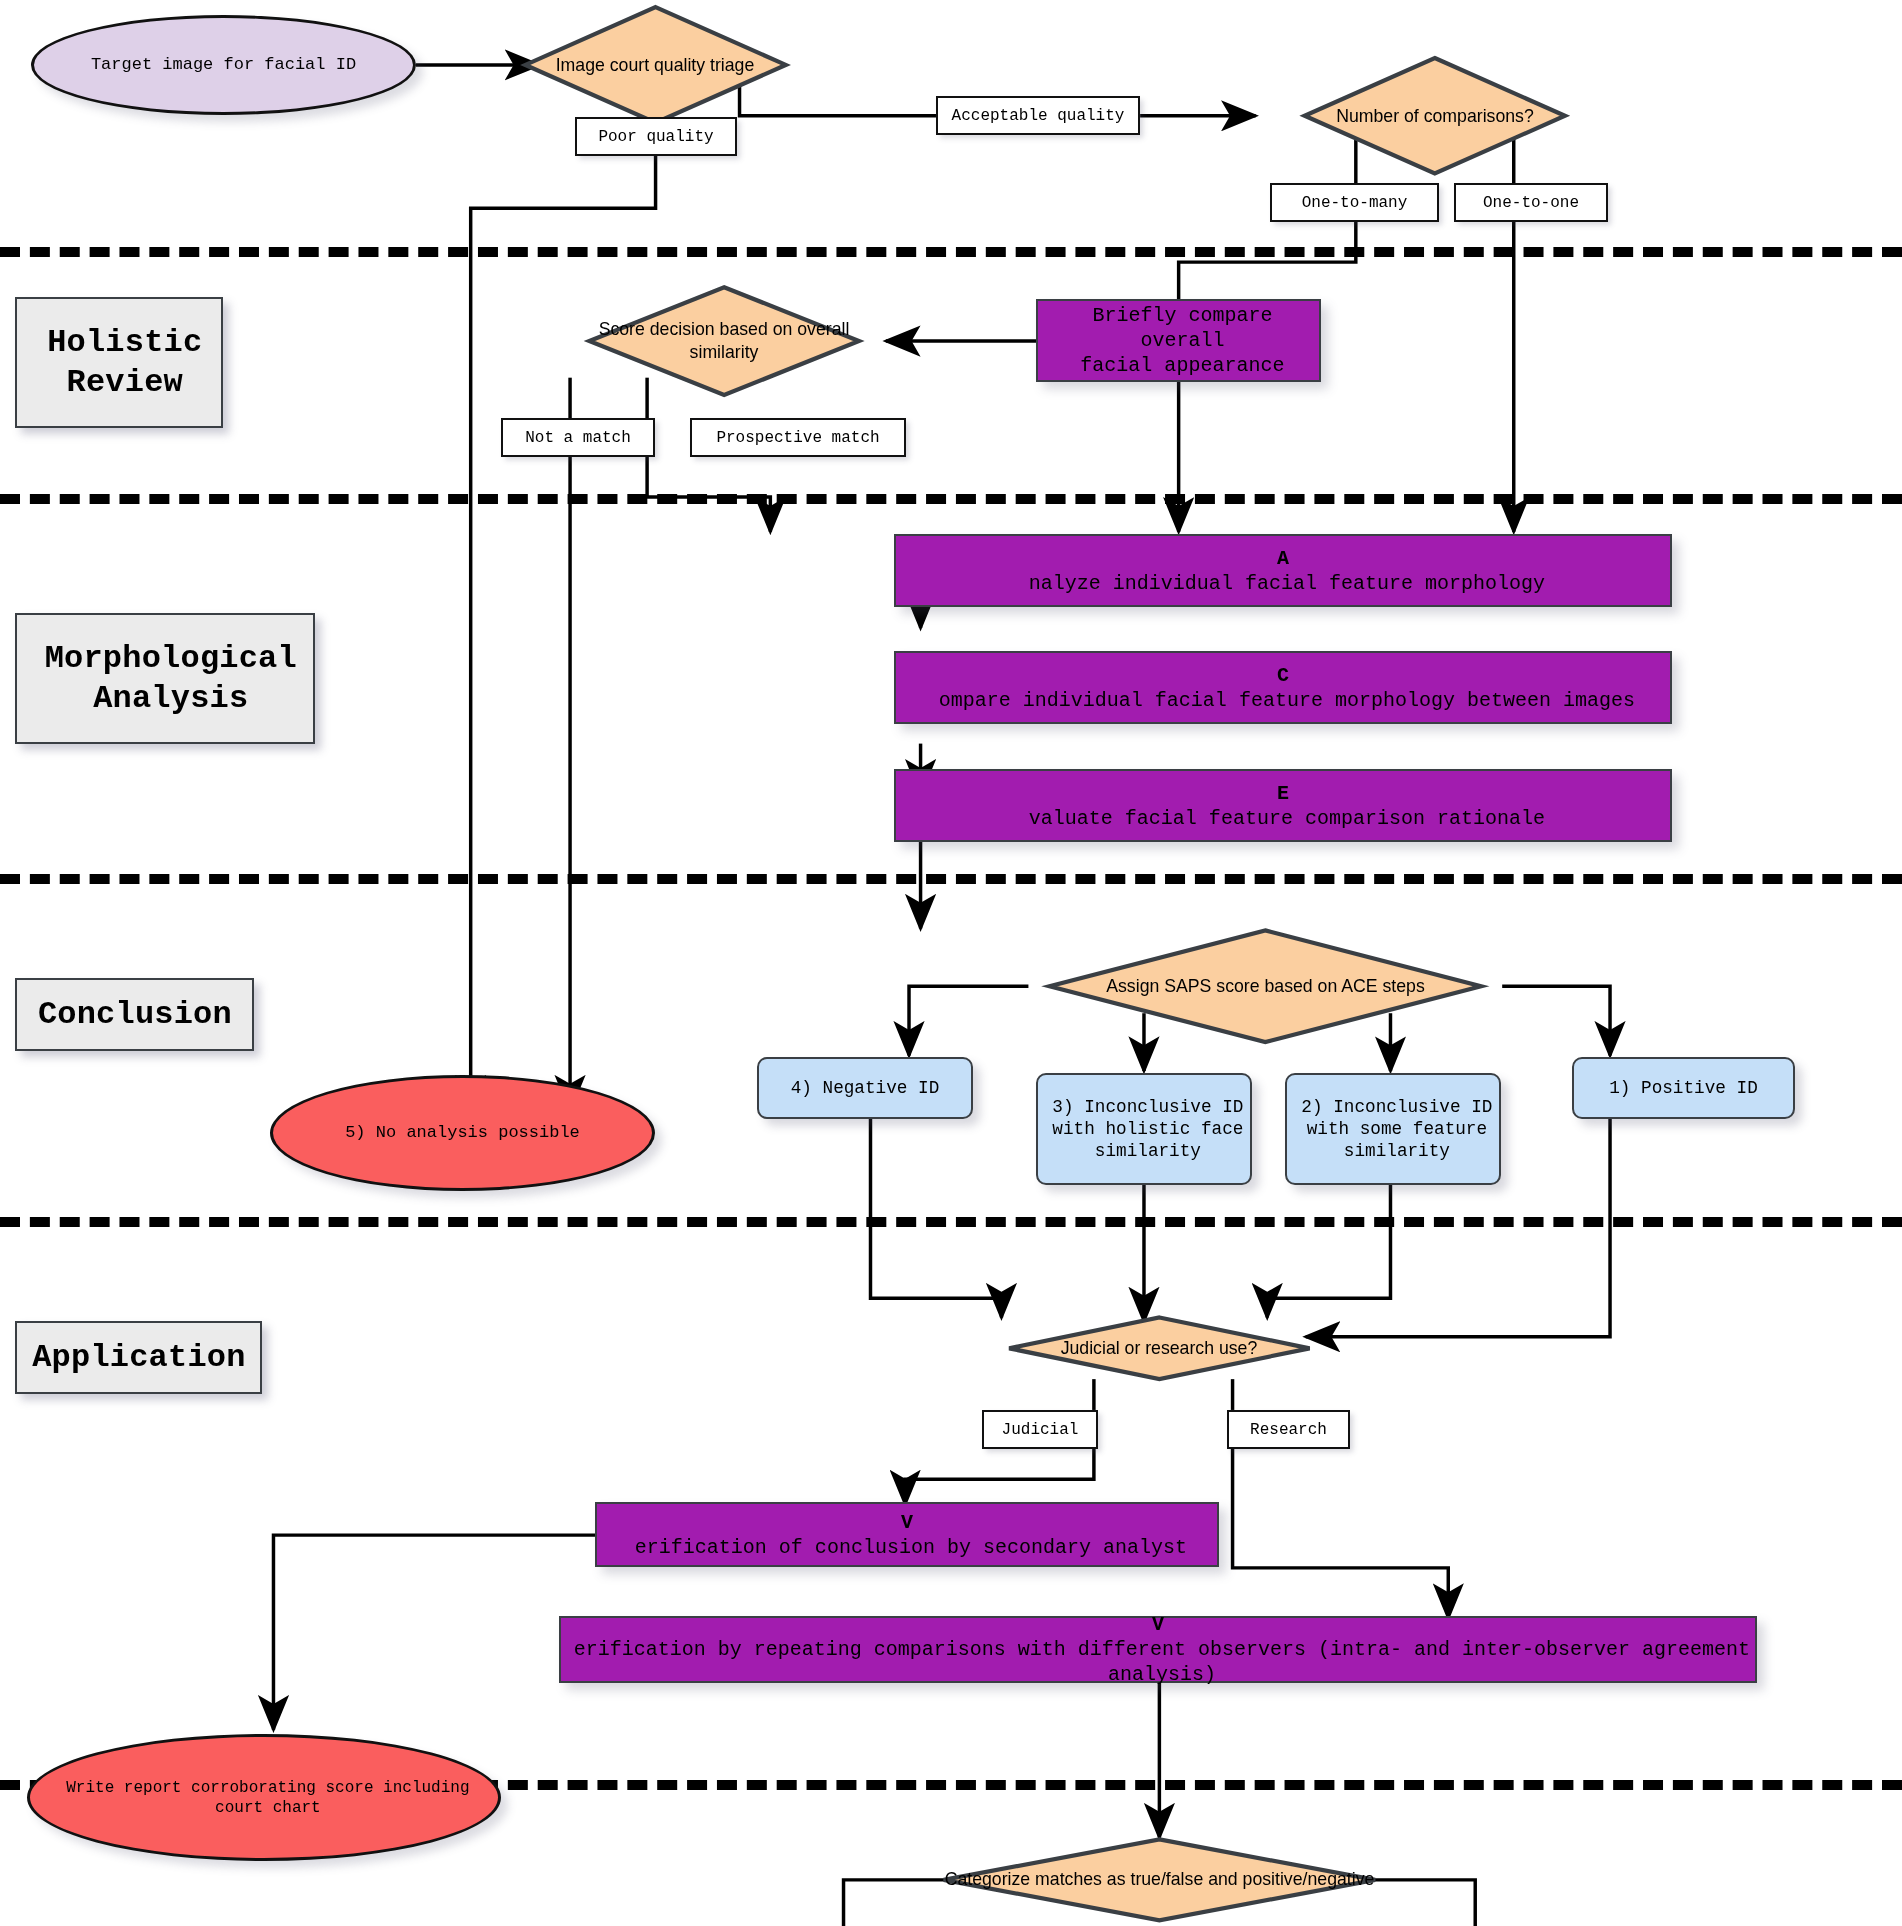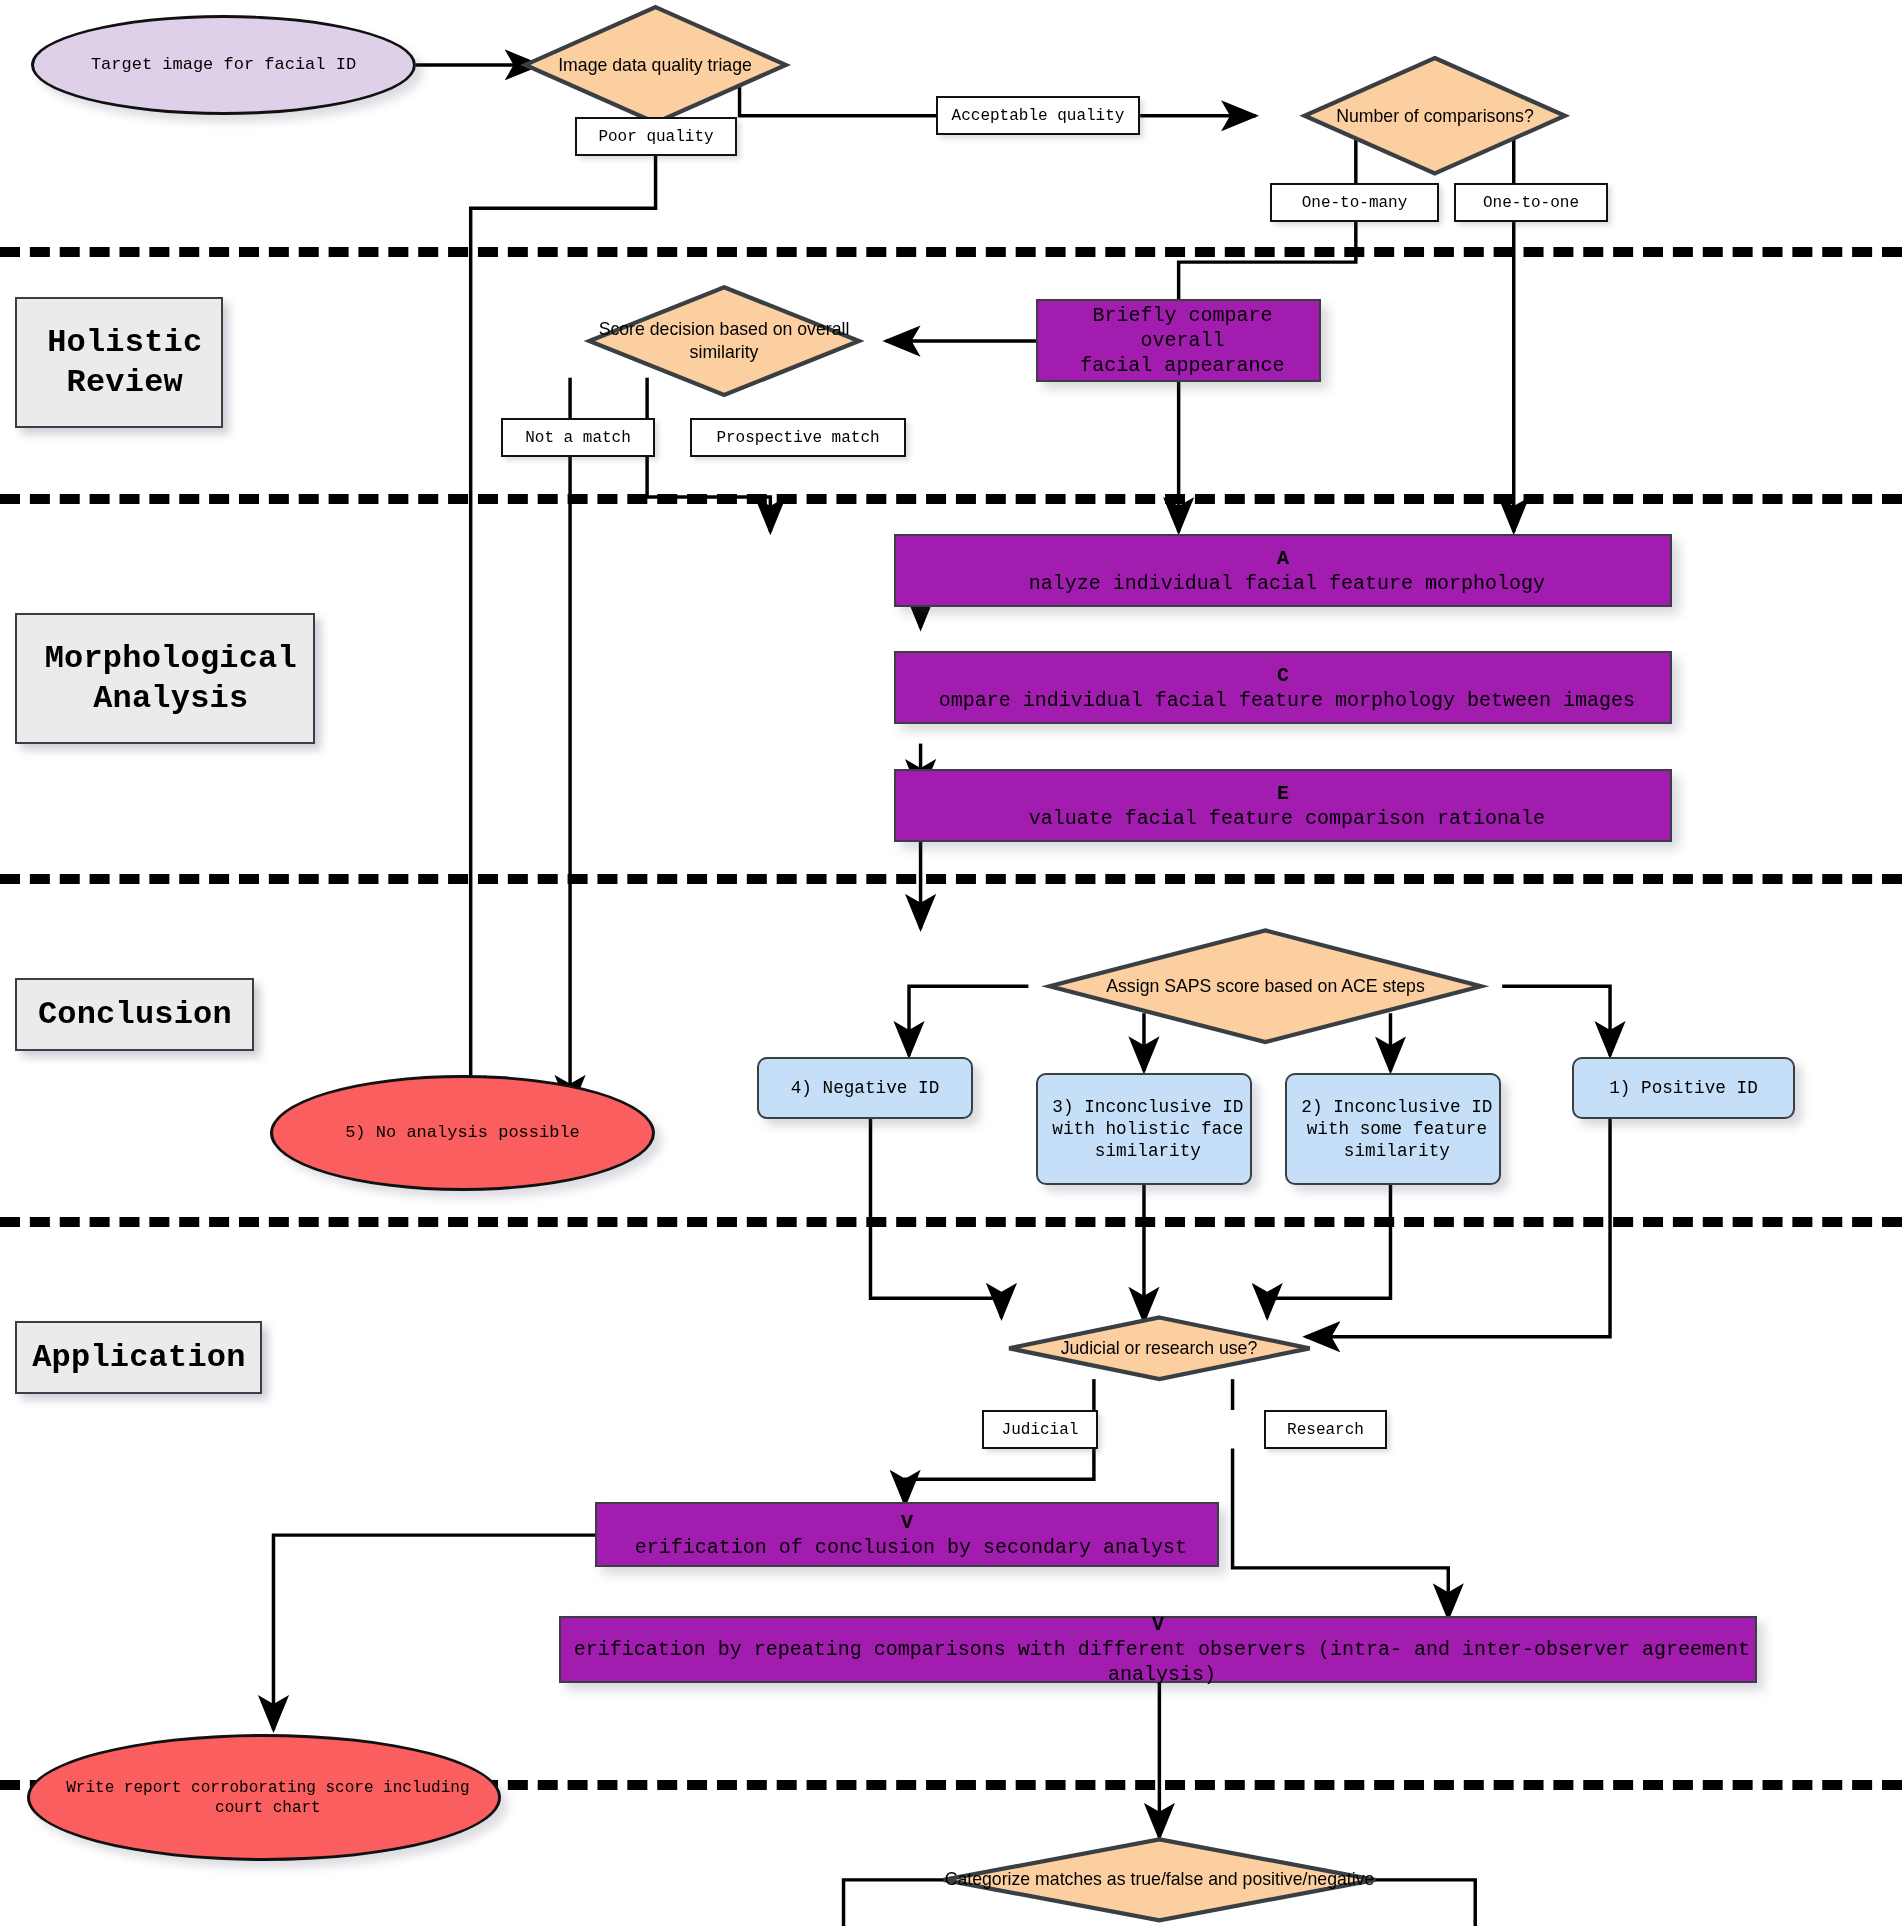--- a/index.html
+++ b/index.html
@@ -170,21 +170,21 @@
   <div class="node secbox" style="left:15.4px;top:1321px;width:247px;height:73px;">
     <span>Application</span>
   </div>
 
   <div class="node ellipse-purple" style="left:31px;top:14.6px;width:385px;height:100px;">
     <span>Target image for facial ID</span>
   </div>
 
   <div class="diamond-wrap" style="left:525px;top:7px;width:260px;height:116px;">
     <div class="diamond-txt">
-        <span>Image data quality triage</span>
+        <span>Image court quality triage</span>
       </div>
   </div>
 
   <div class="diamond-wrap" style="left:1305px;top:58px;width:260px;height:116px;">
     <div class="diamond-txt">
         <span>Number of comparisons?</span>
       </div>
   </div>
 
   <div class="diamond-wrap" style="left:589px;top:287px;width:270px;height:108px;">
@@ -303,18 +303,18 @@
   </div>
 
   <div class="elabel" style="left:690px;top:418px;width:216px;height:39px;">
     <span>Prospective match</span>
   </div>
 
   <div class="elabel" style="left:982px;top:1410px;width:116px;height:39px;">
     <span>Judicial</span>
   </div>
 
-  <div class="elabel" style="left:1227px;top:1410px;width:123px;height:39px;margin-left:37px;">
+  <div class="elabel" style="left:1227px;top:1410px;width:123px;height:39px;">
     <span>Research</span>
   </div>
 
 </div>
 
 
 </body></html>

